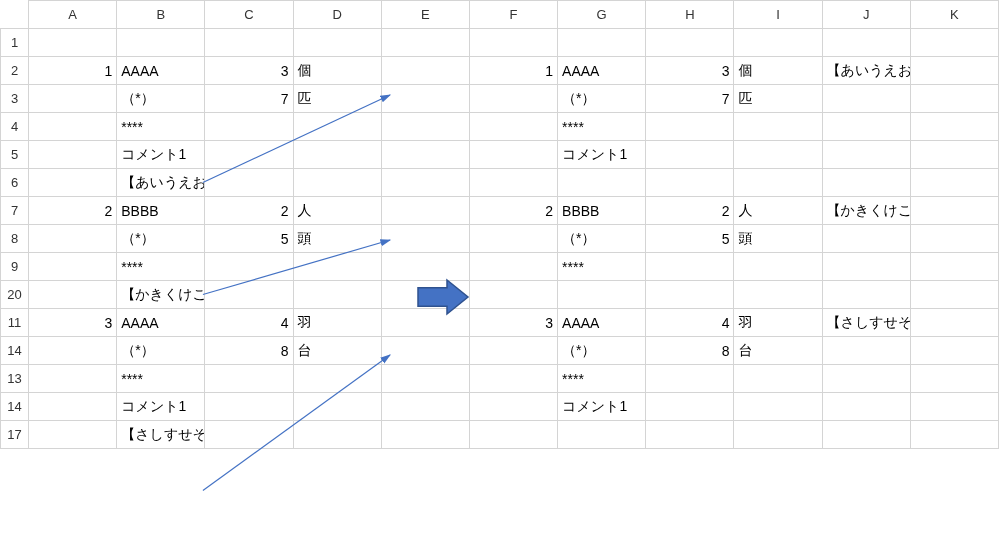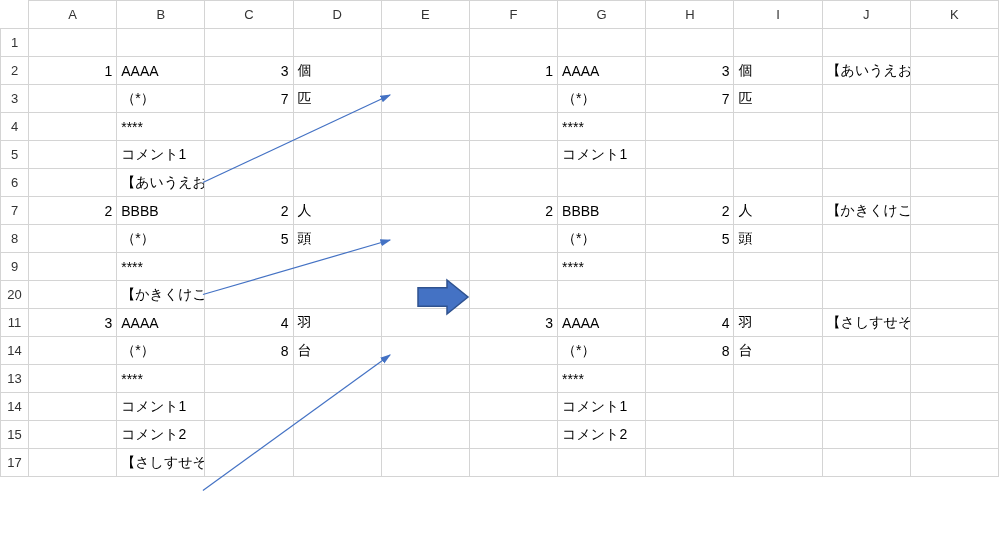--- a/index.html
+++ b/index.html
@@ -280,34 +280,20 @@
         </tr>
         <tr>
           <td class="rowhdr">14</td>
           <td></td>
           <td>コメント1</td>
           <td></td>
           <td></td>
           <td></td>
           <td></td>
           <td>コメント1</td>
-          <td></td>
-          <td></td>
-          <td></td>
-          <td></td>
-        </tr>
-        <tr>
-          <td class="rowhdr">15</td>
-          <td></td>
-          <td>コメント2</td>
-          <td></td>
-          <td></td>
-          <td></td>
-          <td></td>
-          <td>コメント2</td>
           <td></td>
           <td></td>
           <td></td>
           <td></td>
         </tr>
         <tr>
           <td class="rowhdr">17</td>
           <td></td>
           <td>【さしすせそ】</td>
           <td></td>

